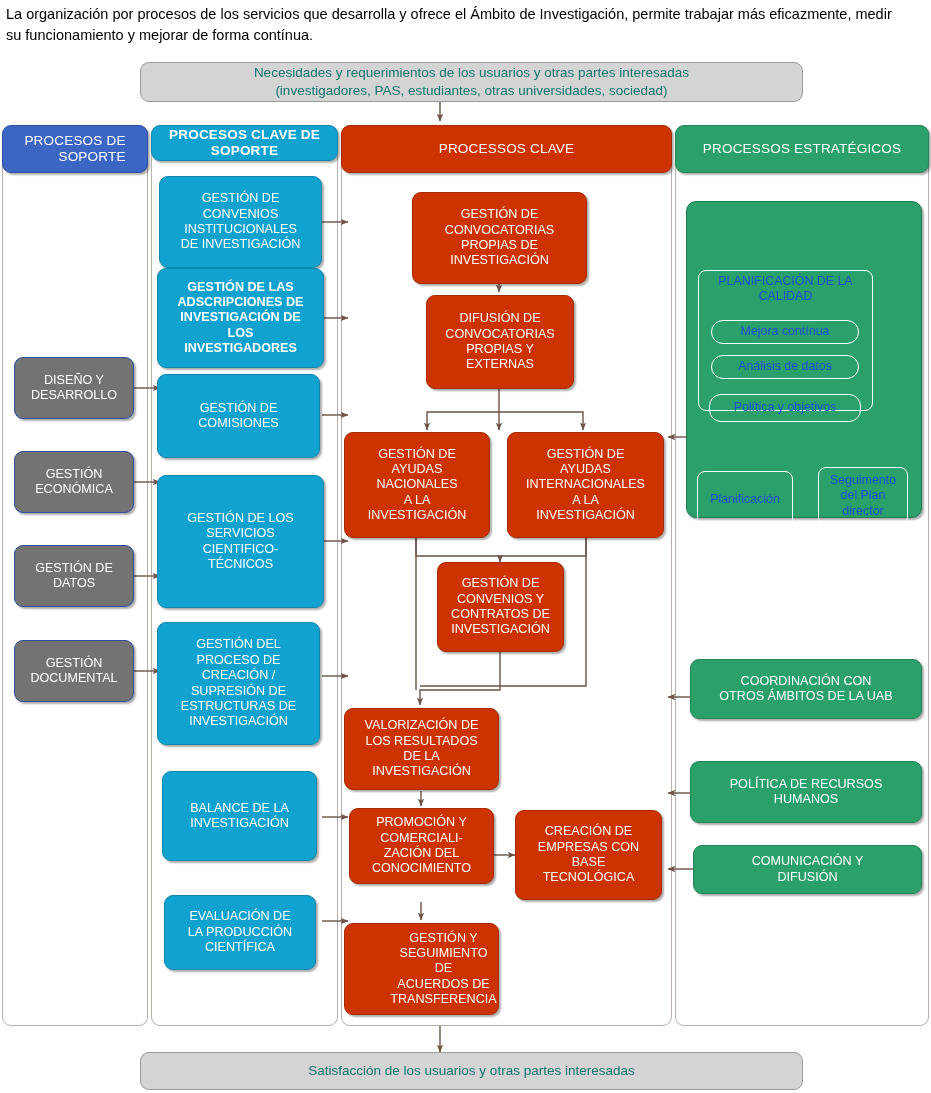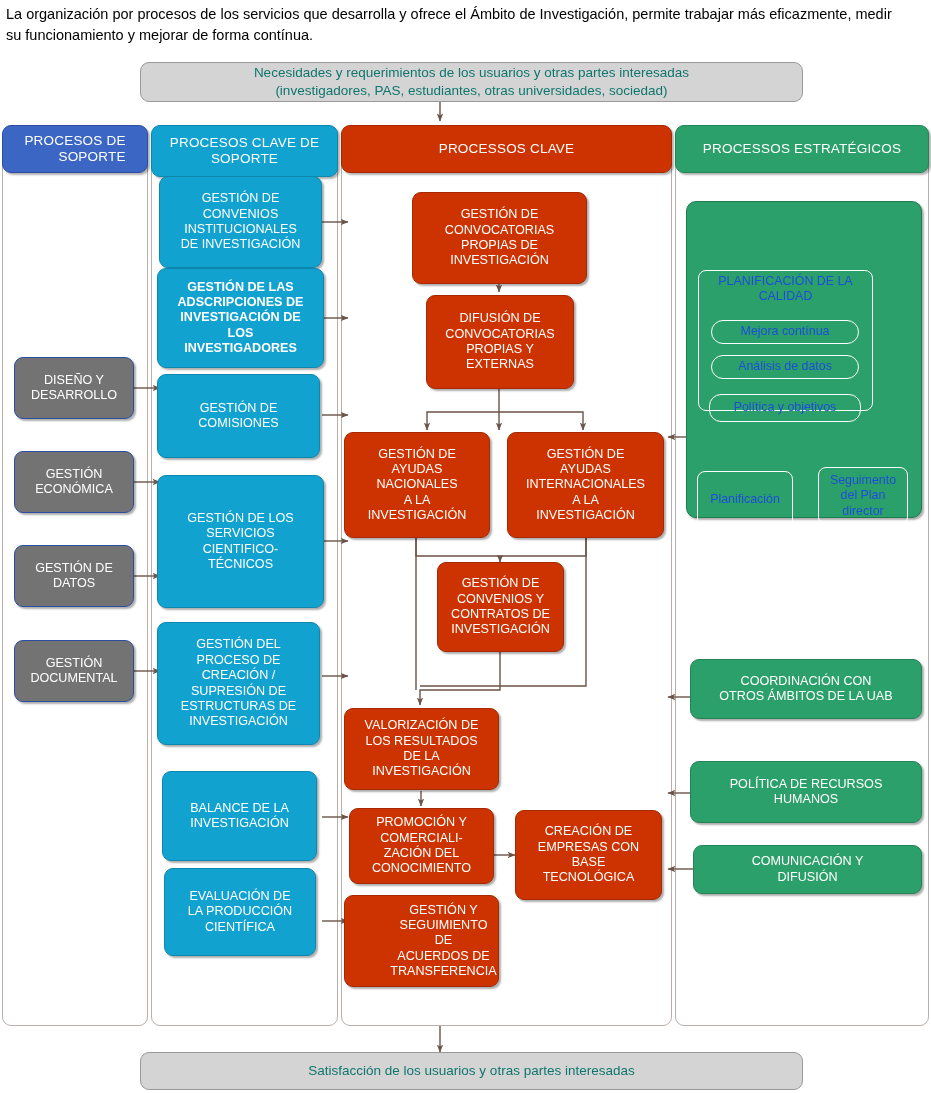--- a/index.html
+++ b/index.html
@@ -103,21 +103,21 @@
 <div class="abs greybar" id="topbar" style="left: 140px; top: 62px; width: 663px; height: 40px; white-space: pre-line;">Necesidades y requerimientos de los usuarios y otras partes interesadas
 (investigadores, PAS, estudiantes, otras universidades, sociedad)</div>
 
 <div class="abs panel" style="left:2px; top:148px; width:146px; height:878px;"></div>
 <div class="abs panel" style="left:151px; top:148px; width:187px; height:878px;"></div>
 <div class="abs panel" style="left:341px; top:148px; width:331px; height:878px;"></div>
 <div class="abs panel" style="left:675px; top:148px; width:254px; height:878px;"></div>
 
 <div class="abs colhead h-blue" style="left: 2px; top: 125px; width: 146px; height: 48px; white-space: pre-line;">PROCESOS DE
 SOPORTE</div>
-<div class="abs colhead h-cyan" style="left: 151px; top: 125px; width: 187px; height: 52px; white-space: pre-line;">PROCESOS CLAVE DE
+<div class="abs colhead h-cyan" style="left: 151px; top: 125px; width: 187px; height: 36px; white-space: pre-line; font-weight: bold;">PROCESOS CLAVE DE
 SOPORTE</div>
 <div class="abs colhead h-red" style="left: 341px; top: 125px; width: 331px; height: 48px; white-space: pre-line;">PROCESSOS CLAVE</div>
 <div class="abs colhead h-green" style="left: 675px; top: 125px; width: 254px; height: 48px; white-space: pre-line;">PROCESSOS ESTRATÉGICOS</div>
 
 <svg class="conn">
   <defs>
     <marker id="ah" markerWidth="9" markerHeight="9" refX="7.5" refY="3.2" orient="auto" markerUnits="userSpaceOnUse">
       <path d="M0,0 L8,3.2 L0,6.4 L2,3.2 z" fill="#6b5348"></path>
     </marker>
     <marker id="ahw" markerWidth="9" markerHeight="9" refX="7.5" refY="3.2" orient="auto" markerUnits="userSpaceOnUse">
@@ -203,21 +203,21 @@
 CIENTIFICO-
 TÉCNICOS</div>
 <div class="abs box b-cyan" style="left: 157px; top: 622px; width: 163px; height: 123px; white-space: pre-line;">GESTIÓN DEL
 PROCESO DE
 CREACIÓN /
 SUPRESIÓN DE
 ESTRUCTURAS DE
 INVESTIGACIÓN</div>
 <div class="abs box b-cyan" style="left: 162px; top: 771px; width: 155px; height: 90px; white-space: pre-line;">BALANCE DE LA
 INVESTIGACIÓN</div>
-<div class="abs box b-cyan" style="left: 164px; top: 868px; width: 152px; height: 88px; white-space: pre-line;">EVALUACIÓN DE
+<div class="abs box b-cyan" style="left: 164px; top: 895px; width: 152px; height: 75px; white-space: pre-line;">EVALUACIÓN DE
 LA PRODUCCIÓN
 CIENTÍFICA</div>
 
 <div class="abs box b-red" style="left: 412px; top: 192px; width: 175px; height: 92px; white-space: pre-line;">GESTIÓN DE
 CONVOCATORIAS
 PROPIAS DE
 INVESTIGACIÓN</div>
 <div class="abs box b-red" style="left: 426px; top: 295px; width: 148px; height: 94px; white-space: pre-line;">DIFUSIÓN DE
 CONVOCATORIAS
 PROPIAS Y
@@ -241,21 +241,21 @@
 DE LA
 INVESTIGACIÓN</div>
 <div class="abs box b-red" style="left: 349px; top: 808px; width: 145px; height: 76px; white-space: pre-line;">PROMOCIÓN Y
 COMERCIALI-
 ZACIÓN DEL
 CONOCIMIENTO</div>
 <div class="abs box b-red" style="left: 515px; top: 810px; width: 147px; height: 90px; white-space: pre-line;">CREACIÓN DE
 EMPRESAS CON
 BASE
 TECNOLÓGICA</div>
-<div class="abs box b-red" style="left: 344px; top: 895px; width: 155px; height: 92px; white-space: pre-line; padding-left: 48px;">GESTIÓN Y
+<div class="abs box b-red" style="left: 344px; top: 923px; width: 155px; height: 92px; white-space: pre-line; padding-left: 48px;">GESTIÓN Y
 SEGUIMIENTO  DE
 ACUERDOS DE
 TRANSFERENCIA</div>
 
 <div class="abs greenpanel" style="left:686px; top:201px; width:236px; height:317px;"></div>
 
 <div class="abs gbox title" style="left: 698px; top: 242px; width: 175px; height: 141px; white-space: pre-line;">PLANIFICACIÓN DE LA
 CALIDAD</div>
 
 <div class="abs gbox pill" style="left: 711px; top: 292px; width: 148px; height: 24px; white-space: pre-line;">Mejora contínua</div>

